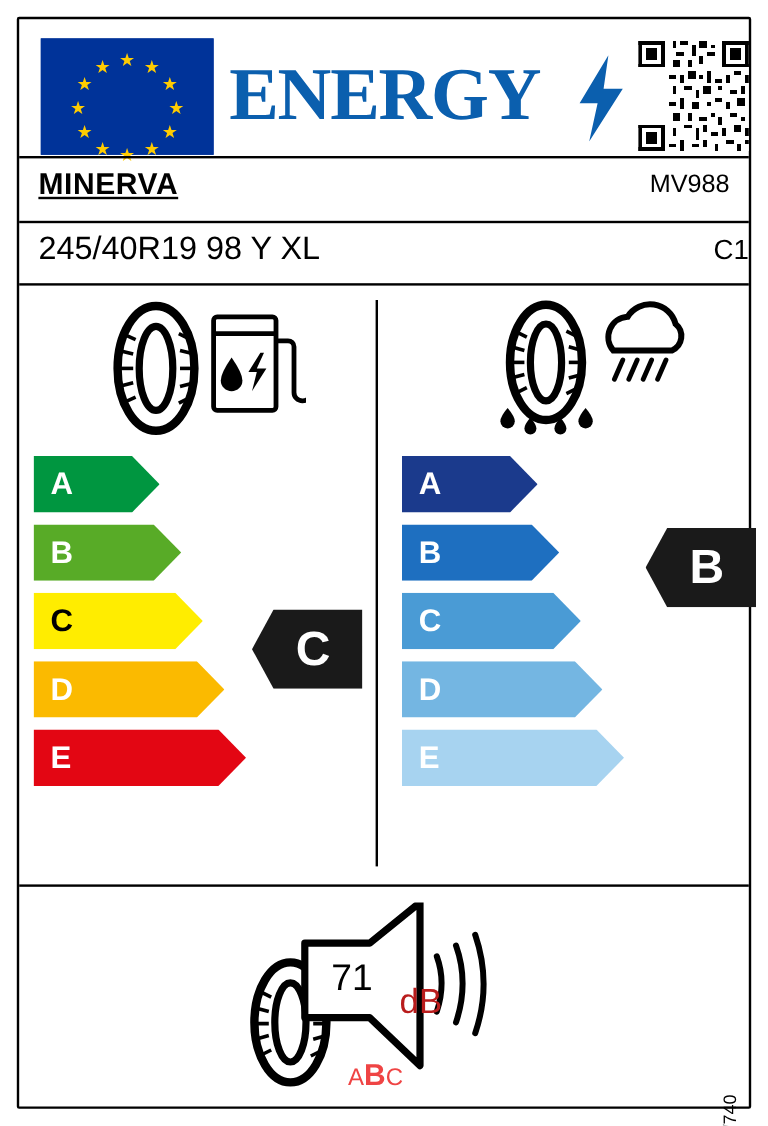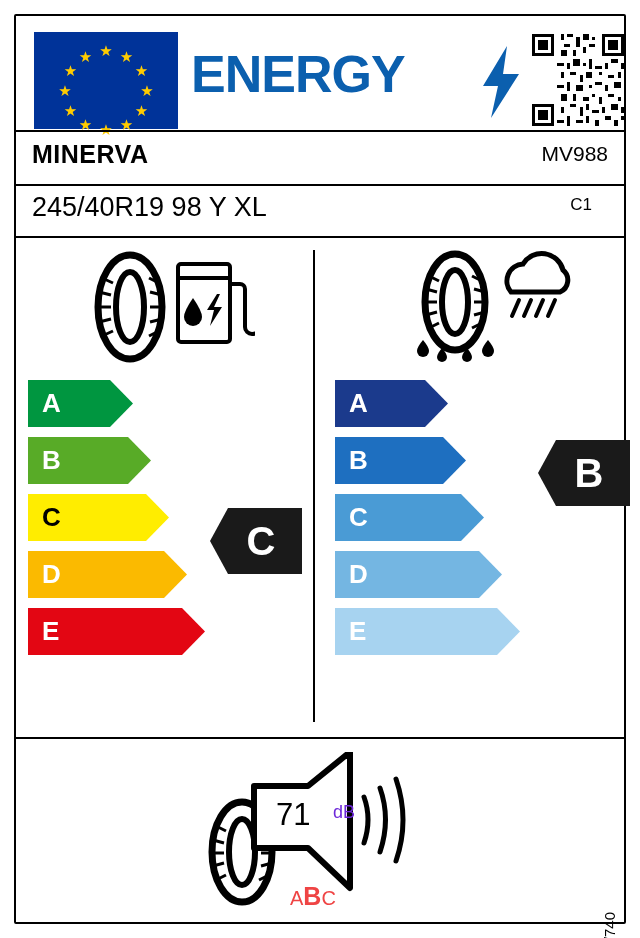--- a/index.html
+++ b/index.html
@@ -53,25 +53,25 @@
     font-size: 15px;
     line-height: 15px;
     width: 15px;
     height: 15px;
     text-align: center;
   }
   .energy-word {
     position: absolute;
     left: 175px;
     top: 28px;
-    font-size: 52px;
+    font-size: 62px;
     font-weight: bold;
     color: #0B5FAE;
     letter-spacing: -1px;
-    font-family: Liberation Sans, sans-serif;
+    font-family: Liberation Serif, serif;
   }
   .bolt {
     position: absolute;
     left: 465px;
     top: 30px;
     width: 40px;
     height: 72px;
   }
   .qr {
     position: absolute;
@@ -97,20 +97,21 @@
     height: 52px;
   }
   .brand-name {
     position: absolute;
     left: 16px;
     top: 10px;
     font-size: 25px;
     font-weight: bold;
     color: #000;
     letter-spacing: 0.5px;
+    text-decoration: underline;
   }
   .brand-code {
     position: absolute;
     right: 16px;
     top: 12px;
     font-size: 21px;
     color: #000;
   }
 
   .size-row {
@@ -123,23 +124,23 @@
   }
   .tyre-size {
     position: absolute;
     left: 16px;
     top: 8px;
     font-size: 27px;
     color: #000;
   }
   .tyre-class {
     position: absolute;
-    right: 32px;
+    right: 0;
     top: 11px;
-    font-size: 17px;
+    font-size: 23px;
     color: #000;
   }
 
   
   .v-divider {
     position: absolute;
     left: 313px;
     top: 250px;
     width: 2px;
     height: 472px;
@@ -232,23 +233,23 @@
     position: absolute;
     left: 86px;
     top: 45px;
     font-size: 31px;
     font-weight: normal;
     color: #000;
   }
   .db-unit {
     position: absolute;
     left: 143px;
-    top: 50px;
-    font-size: 18px;
-    color: #6d28d9;
+    top: 67px;
+    font-size: 29px;
+    color: #b91c1c;
   }
   .noise-classes {
     position: absolute;
     left: 100px;
     top: 130px;
     font-size: 20px;
     color: #ef4444;
   }
   .noise-classes .active {
     font-size: 25px;

